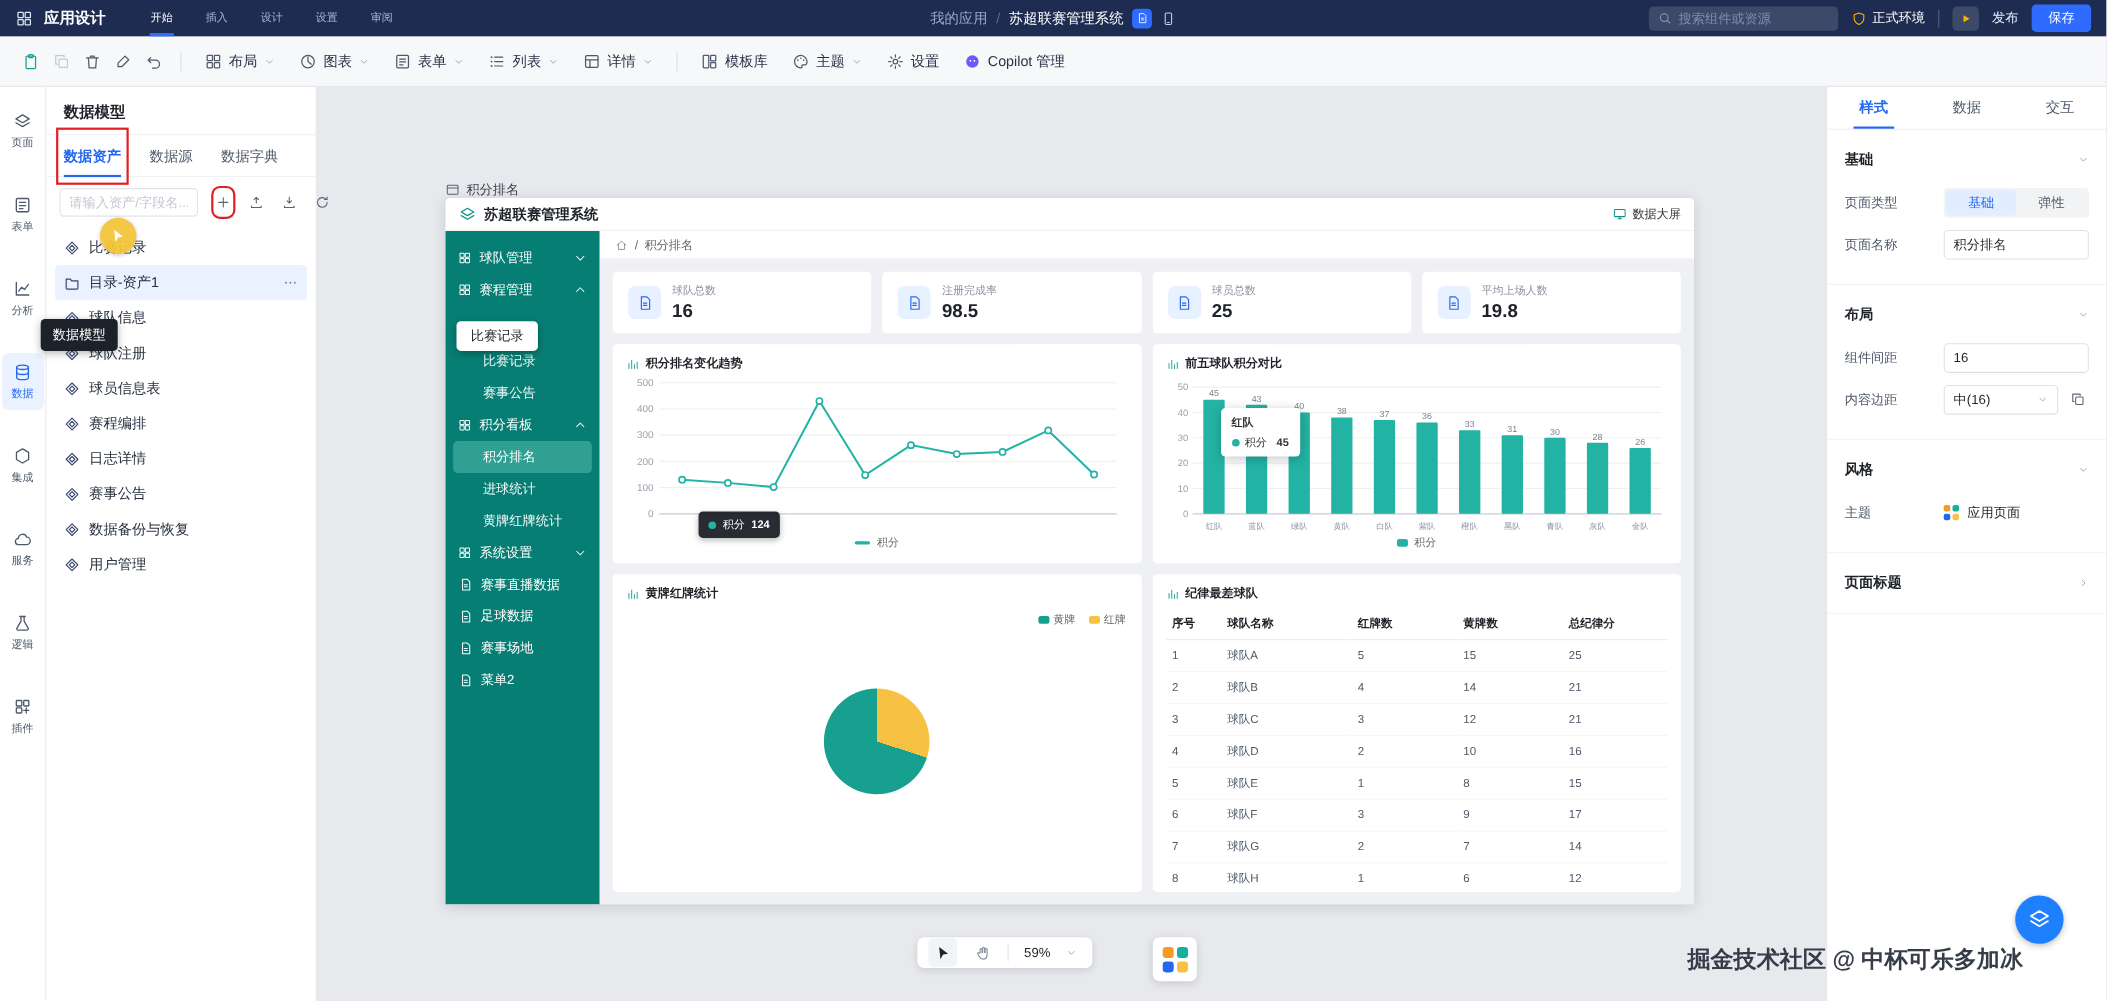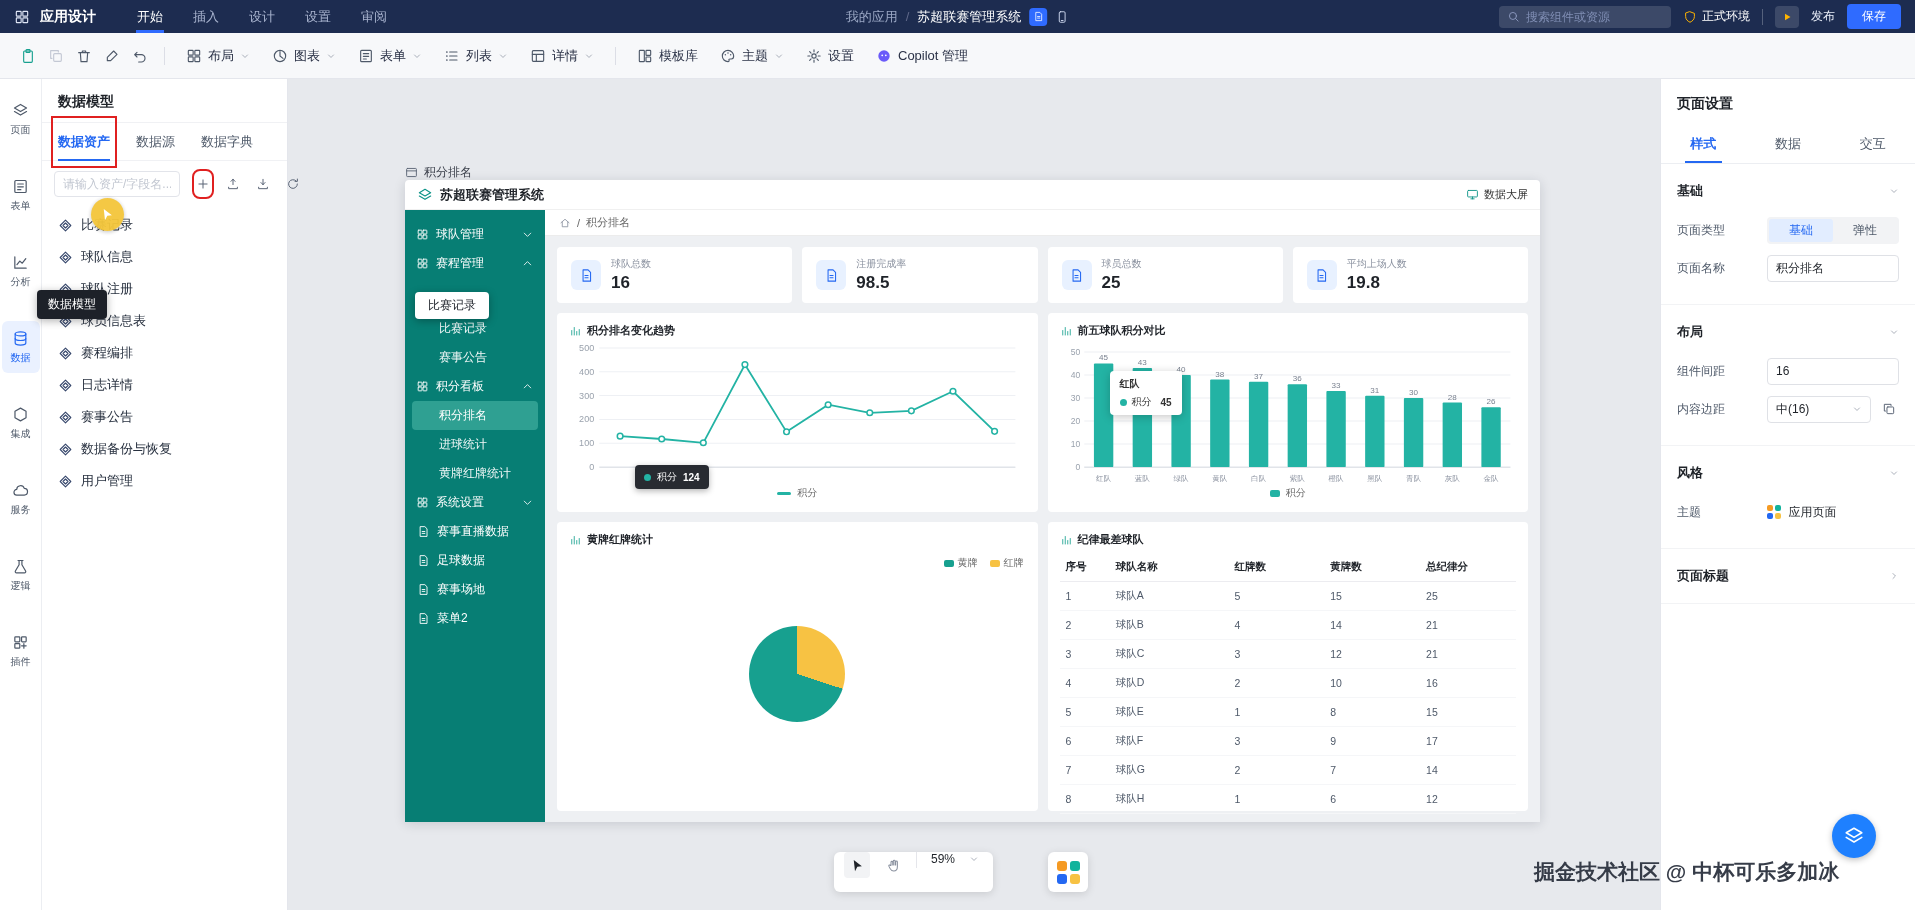--- a/index.html
+++ b/index.html
@@ -7,21 +7,21 @@
 body{position:relative;font-family:"Liberation Sans","DejaVu Sans",sans-serif;font-size:13px;color:#1f2329;background:#e9eaee;overflow:hidden}
 .ic{width:16px;height:16px;fill:none;stroke:currentColor;stroke-width:1.7;stroke-linecap:round;stroke-linejoin:round;flex:none;display:inline-block;vertical-align:middle}
 .ic.mini{width:10px;height:10px}
 
 
 .topbar{position:absolute;left:0;top:0;width:1915px;height:33px;background:#1d2c50;display:flex;align-items:center;color:#fff;padding:0 14px;z-index:50}
 .tb-left{display:flex;align-items:center;gap:10px}
 .tb-apps{color:#dfe6f5;display:flex}
 .tb-title{font-weight:bold;font-size:14px;margin-right:16px}
 .tb-menus{display:flex;height:33px}
-.tb-menu{color:#a9b4cf;padding:0 15px;line-height:33px;font-size:13px;cursor:pointer;position:relative}
+.tb-menu{color:#a9b4cf;padding:0 15px;line-height:33px;font-size:10px;cursor:pointer;position:relative}
 .tb-menu.active{color:#fff}
 .tb-menu.active::after{content:"";position:absolute;left:14px;right:14px;bottom:0;height:3px;background:#2f6bff}
 .tb-center{position:absolute;left:50%;transform:translateX(-50%);display:flex;align-items:center;gap:8px;font-size:13px}
 .tb-ws{color:#9aa7c4;cursor:pointer}
 .tb-sep{color:#60698a}
 .tb-app{color:#fff}
 .tb-doc-badge{width:18px;height:18px;border-radius:4px;background:#2f6bff;display:flex;align-items:center;justify-content:center;color:#fff}
 .tb-doc-badge .ic{width:11px;height:11px}
 .tb-phone{color:#c6d0e8;display:flex}
 .tb-phone .ic{width:14px;height:14px}
@@ -128,21 +128,21 @@
 .pie-box{flex:1;display:flex;align-items:center;justify-content:center}
 .pie{width:96px;height:96px;border-radius:50%}
 .ptable{width:100%;border-collapse:collapse;font-size:10.5px;margin-top:6px}
 .ptable th{text-align:left;color:#1f2329;font-weight:bold;padding:7px 6px;border-bottom:1px solid #ececf0;font-size:10.5px}
 .ptable td{color:#4e5969;padding:7px 6px;border-bottom:1px solid #f5f6f8}
 .ptable th:nth-child(1),.ptable td:nth-child(1){width:11%}
 .ptable th:nth-child(2),.ptable td:nth-child(2){width:26%}
 .ptable th:nth-child(3),.ptable td:nth-child(3){width:21%}
 .ptable th:nth-child(4),.ptable td:nth-child(4){width:21%}
 .ptable th:nth-child(5),.ptable td:nth-child(5){width:21%}
-.zoombar{position:absolute;left:546px;top:773px;height:40px;background:#fff;border-radius:6px;box-shadow:0 2px 8px rgba(0,0,0,.13);display:flex;align-items:flex-start;padding:0 10px;gap:10px}
+.zoombar{position:absolute;left:546px;top:773px;height:28px;background:#fff;border-radius:6px;box-shadow:0 2px 8px rgba(0,0,0,.13);display:flex;align-items:center;padding:0 10px;gap:10px}
 .zbtn{width:26px;height:26px;border-radius:4px;display:flex;align-items:center;justify-content:center;color:#8a919f;cursor:pointer}
 .zbtn.active{color:#1f2329;background:#f2f3f5}
 .zbtn .ic{width:15px;height:15px}
 .zsep{width:1px;height:16px;background:#e5e6eb}
 .zoom-val{display:flex;align-items:center;gap:14px;font-size:12px;color:#1f2329;cursor:pointer;padding:0 4px}
 .zoom-val .mini{color:#8a919f}
 .appsbtn{position:absolute;left:760px;top:773px;width:40px;height:40px;background:#fff;border-radius:6px;box-shadow:0 2px 8px rgba(0,0,0,.13);display:grid;grid-template-columns:repeat(2,10px);grid-auto-rows:10px;gap:3px;place-content:center;cursor:pointer}
 .gdot{border-radius:3px}
 .gdot.o{background:#f59a23}.gdot.t{background:#12b39c}.gdot.b{background:#2468f2}.gdot.y{background:#f7c243}
 
@@ -591,20 +591,29 @@
           <use href="#i-refresh"></use>
         </svg>
       </span>
   </div>
   <div class="dtree" id="dtree">
       <div class="ditem">
         <svg class="ic">
           <use href="#i-asset"></use>
         </svg>
         <span>比赛记录</span>
+      </div>
+      <div class="ditem selected">
+        <svg class="ic">
+          <use href="#i-folder"></use>
+        </svg>
+        <span>目录-资产1</span>
+        <svg class="ic dots">
+          <use href="#i-dots"></use>
+        </svg>
       </div>
       <div class="ditem">
         <svg class="ic">
           <use href="#i-asset"></use>
         </svg>
         <span>球队信息</span>
       </div>
       <div class="ditem">
         <svg class="ic">
           <use href="#i-asset"></use>
@@ -1034,21 +1043,20 @@
   </div>
   <div class="appsbtn">
     <span class="gdot o"></span>
       <span class="gdot t"></span>
       <span class="gdot b"></span>
       <span class="gdot y"></span>
   </div>
 </div>
 
 <aside class="spanel">
-  <div class="sp-title">页面设置</div>
   <div class="sp-tabs" id="sp-tabs">
       <div class="sp-tab active">样式</div>
       <div class="sp-tab">数据</div>
       <div class="sp-tab">交互</div>
     </div>
 
   <div class="sp-sec">
     <div class="sp-sec-h">
       <span>基础</span>
       <svg class="ic mini">

